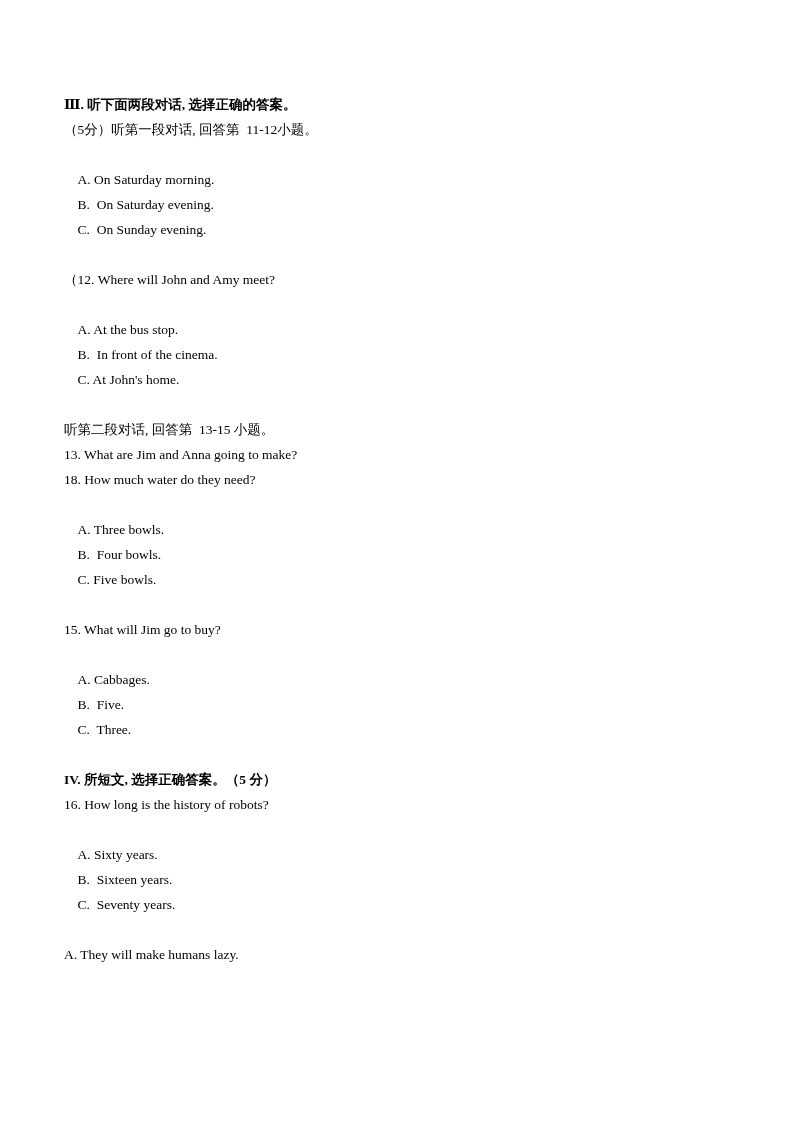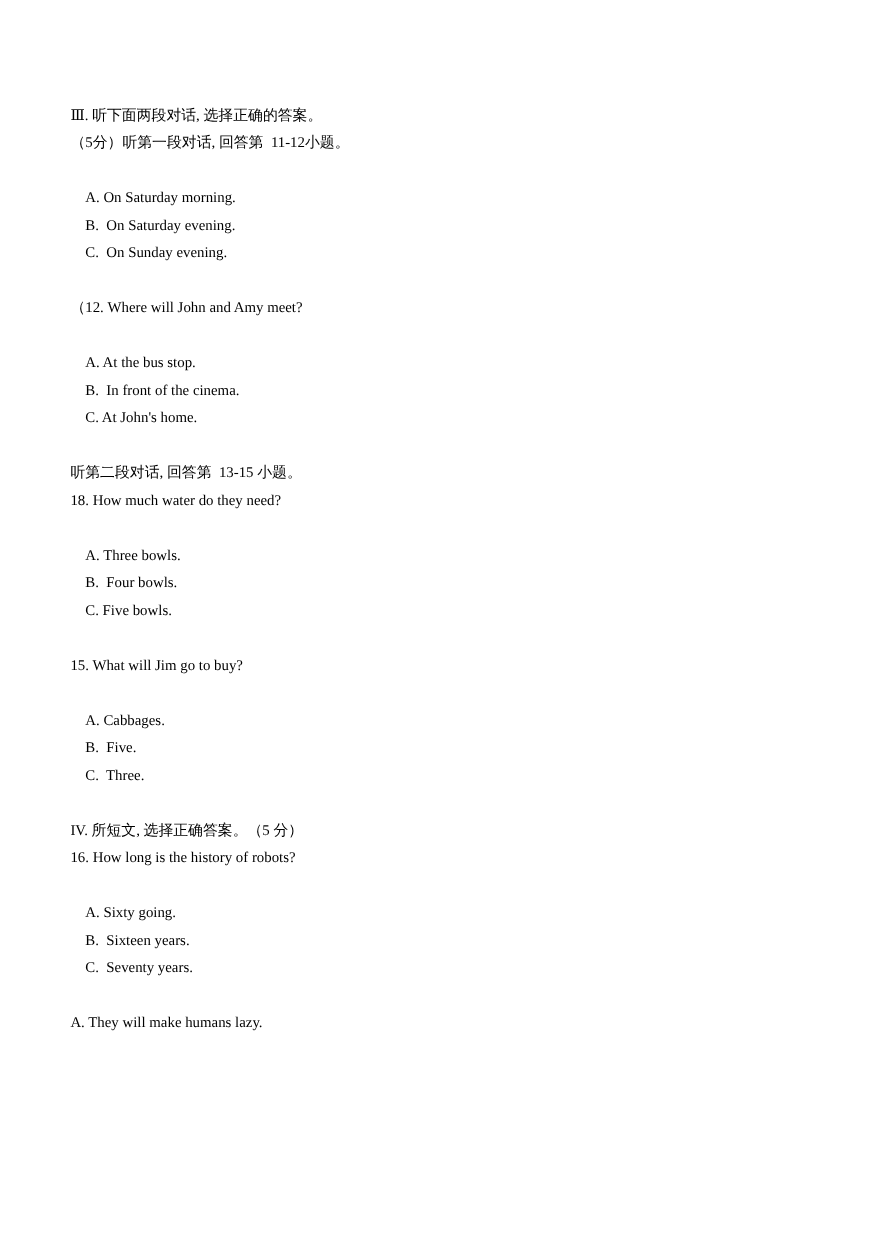--- a/index.html
+++ b/index.html
@@ -9,21 +9,21 @@
     height: 1123px;
     box-sizing: border-box;
     margin: 0 auto;
     background: #ffffff;
     padding: 92px 62px 0 64px;
     font-family: "Liberation Serif", "DejaVu Serif", serif;
     font-size: 13.5px;
     color: #000000;
   }
   .ln { line-height: 25px; white-space: pre-wrap; }
-  .bold { font-weight: normal; }
+  .bold { font-weight: bold; }
   .optrow span { display: inline-block; vertical-align: top; }
 </style>
 </head>
 <body>
 
 <div class="page">
 
   <div class="ln bold">Ⅲ. 听下面两段对话, 选择正确的答案。</div>
   <div class="ln">（5分）听第一段对话, 回答第  11-12小题。</div>
 
@@ -35,39 +35,40 @@
 
   <div class="ln">（12. Where will John and Amy meet?</div>
   <div class="ln optrow">
     <span style="width:176px">A. At the bus stop.</span>
     <span style="width:210px">B.  In front of the cinema.</span>
     <span>C. At John's home.</span>
   </div>
 
   <div class="ln">听第二段对话, 回答第  13-15 小题。</div>
 
+  <div class="ln">13. What are Jim and Anna going to make?</div>
 
   <div class="ln">18. How much water do they need?</div>
   <div class="ln optrow">
     <span style="width:132px">A. Three bowls.</span>
     <span style="width:182px">B.  Four bowls.</span>
     <span>C. Five bowls.</span>
   </div>
 
   <div class="ln">15. What will Jim go to buy?</div>
   <div class="ln optrow">
     <span style="width:144px">A. Cabbages.</span>
     <span style="width:114px">B.  Five.</span>
     <span>C.  Three.</span>
   </div>
 
   <div class="ln bold">IV. 所短文, 选择正确答案。（5 分）</div>
 
   <div class="ln">16. How long is the history of robots?</div>
   <div class="ln optrow">
-    <span style="width:154px">A. Sixty going.</span>
+    <span style="width:154px">A. Sixty years.</span>
     <span style="width:169px">B.  Sixteen years.</span>
     <span>C.  Seventy years.</span>
   </div>
 
   <div class="ln">A. They will make humans lazy.</div>
 
 </div>
 
 </body></html>

